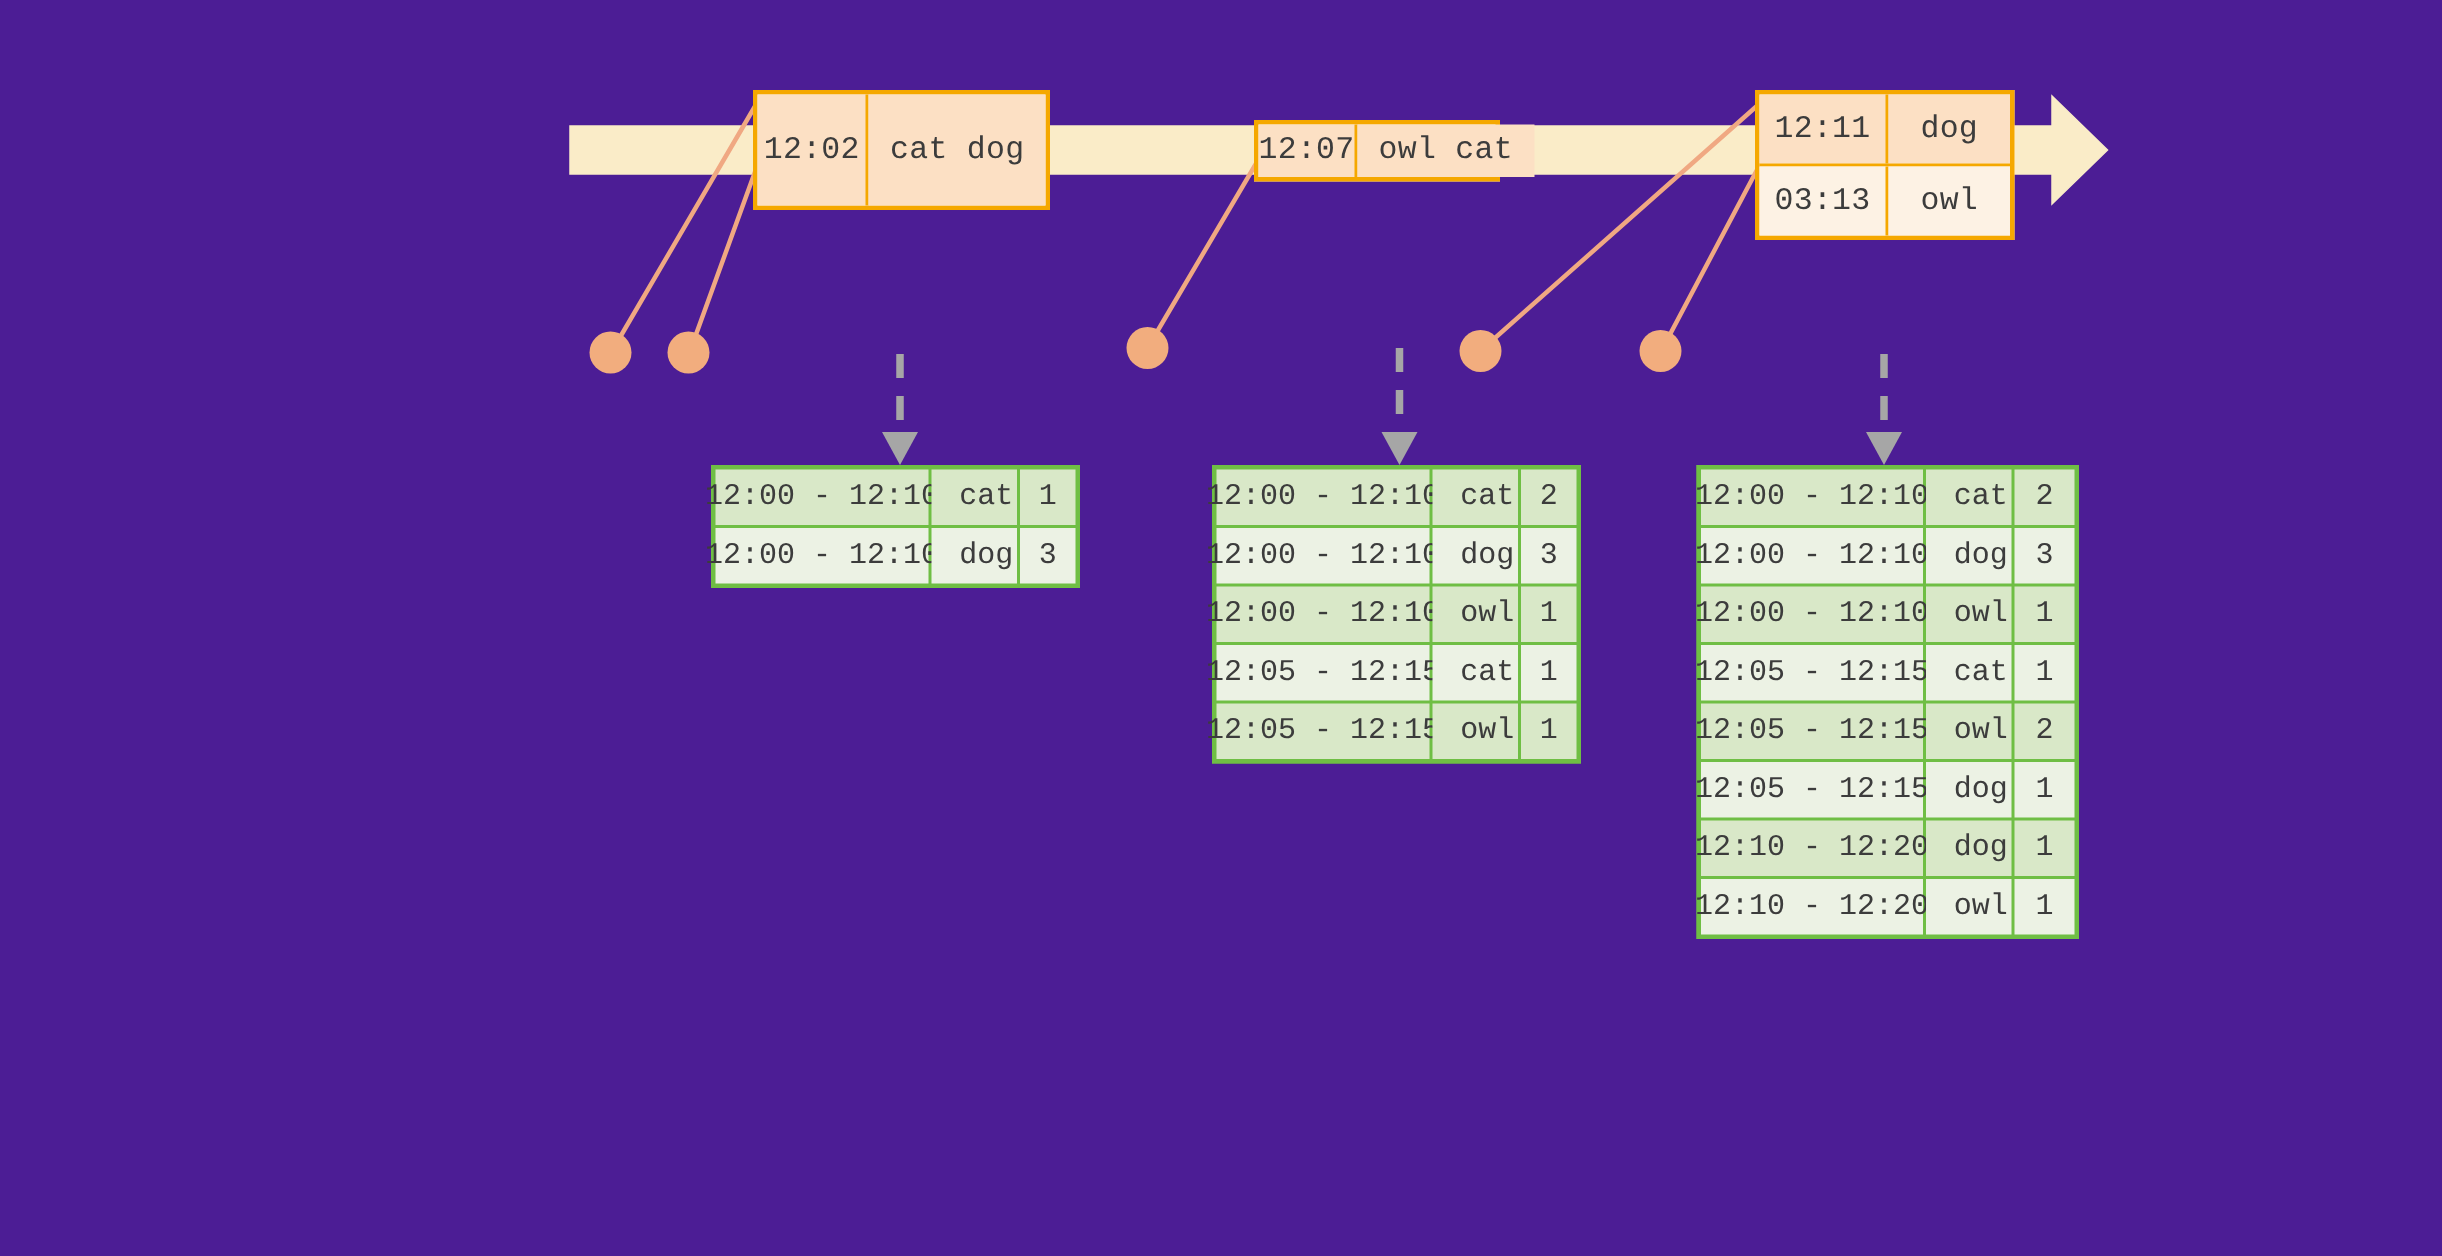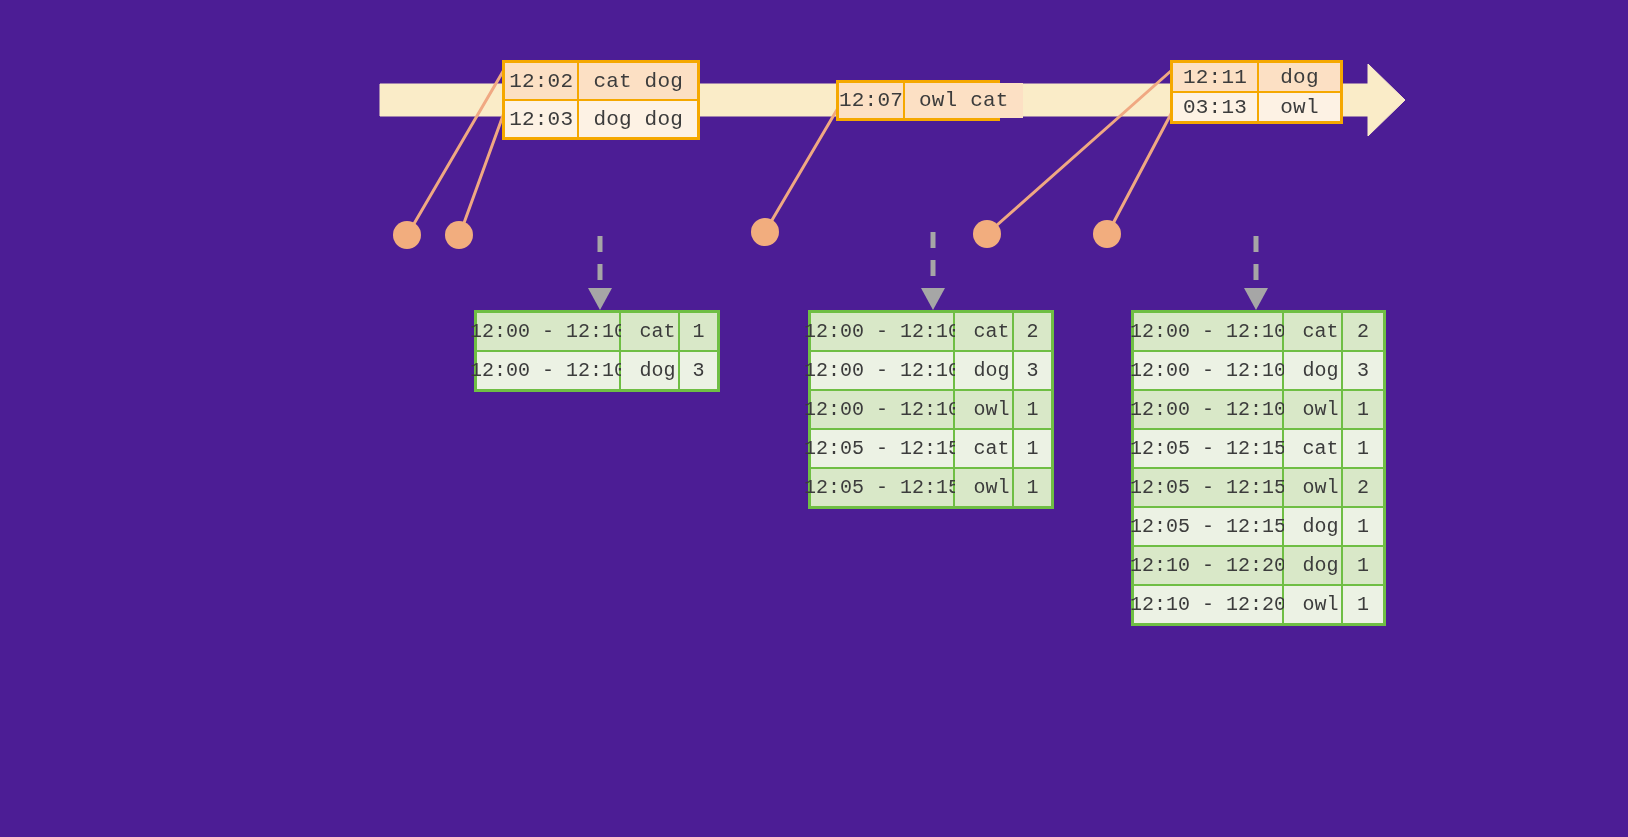--- a/index.html
+++ b/index.html
@@ -131,34 +131,30 @@
       <line x1="1256" y1="236" x2="1256" y2="288" stroke-dasharray="16,12"></line>
       <polygon points="1244,288 1268,288 1256,310" fill="#A6A6A6" stroke="none"></polygon>
     </g>
   </svg>
 
   <div class="event-box" style="left:502px; top:60px; width:198px; height:80px;">
     <div class="event-row shade">
       <div class="event-cell time">12:02</div>
       <div class="event-cell words">cat dog</div>
     </div>
-    <div class="event-row plain">
-      <div class="event-cell time">12:03</div>
-      <div class="event-cell words">dog dog</div>
-    </div>
   </div>
 
   <div class="event-box" style="left:836px; top:80px; width:164px; height:41px;">
     <div class="event-row shade">
       <div class="event-cell time">12:07</div>
       <div class="event-cell words">owl cat</div>
     </div>
   </div>
 
-  <div class="event-box" style="left:1170px; top:60px; width:173px; height:64px;">
+  <div class="event-box" style="left:1170px; top:60px; width:173px; height:100px;">
     <div class="event-row shade">
       <div class="event-cell time">12:11</div>
       <div class="event-cell words">dog</div>
     </div>
     <div class="event-row plain">
       <div class="event-cell time">03:13</div>
       <div class="event-cell words">owl</div>
     </div>
   </div>
 

